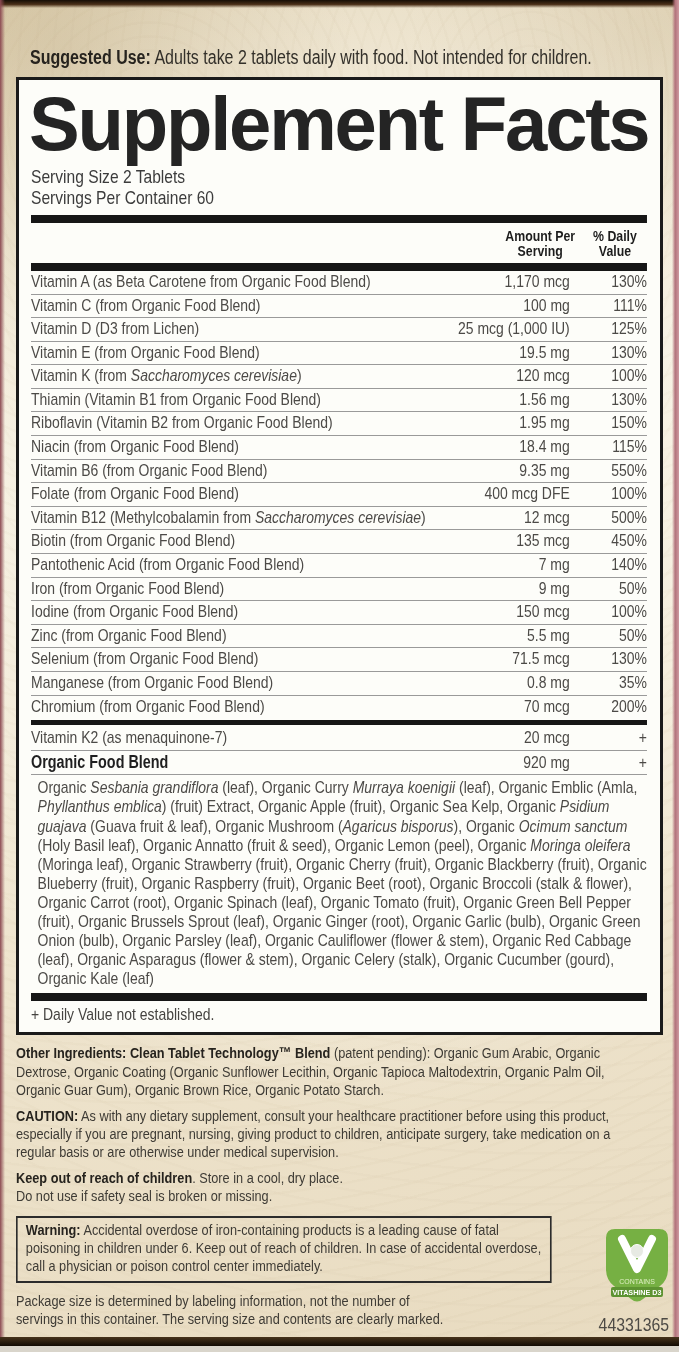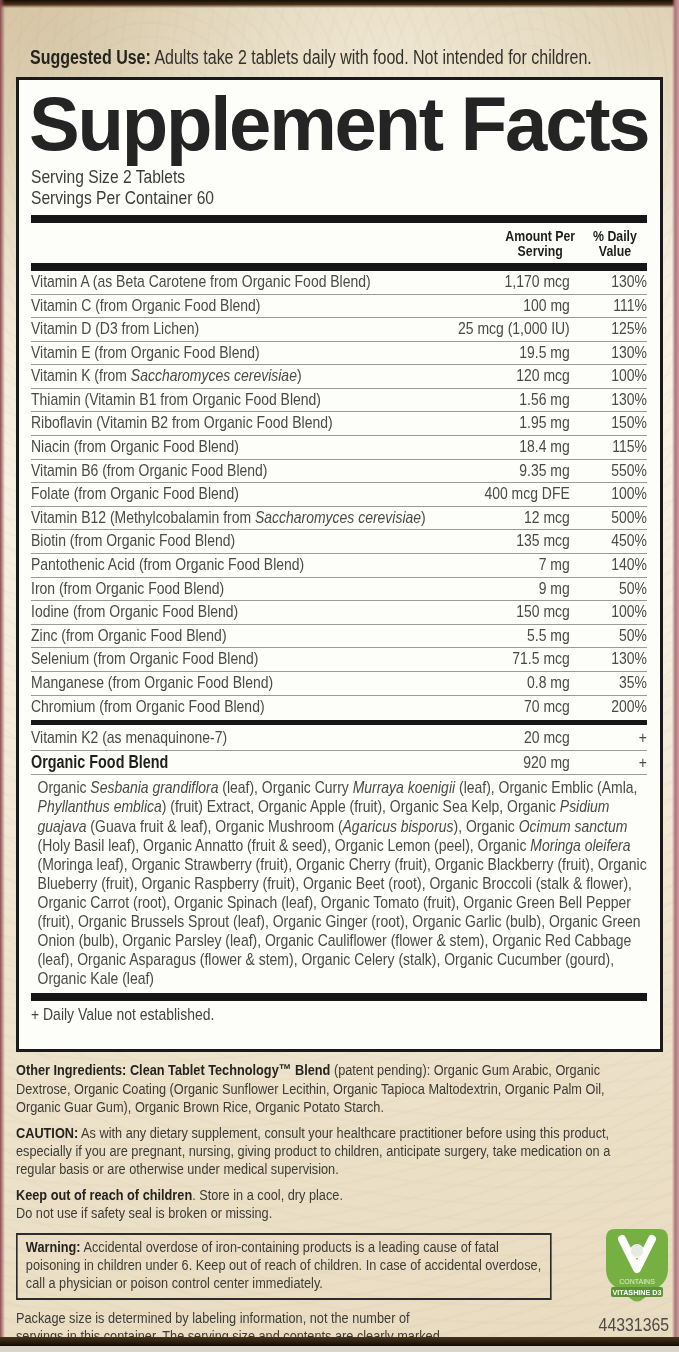--- a/index.html
+++ b/index.html
@@ -22,21 +22,21 @@
   .edge-bot-dark{left:0;right:0;bottom:6px;height:9px;background:linear-gradient(#47331b,#120b04);}
   .edge-bot-light{left:0;right:0;bottom:0;height:6px;background:#d9d5cb;}
 
   .content{position:absolute;z-index:2;left:16px;right:16px;top:0;color:#44413b;}
   .bold{font-weight:bold;color:#26231e;}
   .it{font-style:italic;}
 
   .suggested{margin:46px 0 8px 14px;font-size:19.5px;white-space:nowrap;color:#33302a;
              width:762px;transform:scaleX(.82);transform-origin:0 50%;}
 
-  .panel{border:3px solid #1a1a1a;background:#fdfdf9;padding:5px 12px 23px;}
+  .panel{border:3px solid #1a1a1a;background:#fdfdf9;padding:5px 12px 6px;}
   .title{font-size:76px;font-weight:bold;letter-spacing:-2.2px;line-height:.92;
          margin:4px 0 7px -2px;color:#242424;white-space:nowrap;}
   .cpanel{width:750px;transform:scaleX(.8213);transform-origin:0 0;}
   .serv{font-size:19px;line-height:21.5px;color:#3c3c3c;}
   .bar{height:8px;background:#161616;margin-top:6px;}
   .bar2{height:8px;background:#161616;}
   .bar-med{height:5px;background:#161616;margin:2px 0;}
   .head{display:flex;align-items:flex-end;font-weight:bold;font-size:15px;line-height:15.5px;
         color:#1d1d1d;padding:5px 0 4px;text-align:center;}
   .head .sp{flex:1;}

